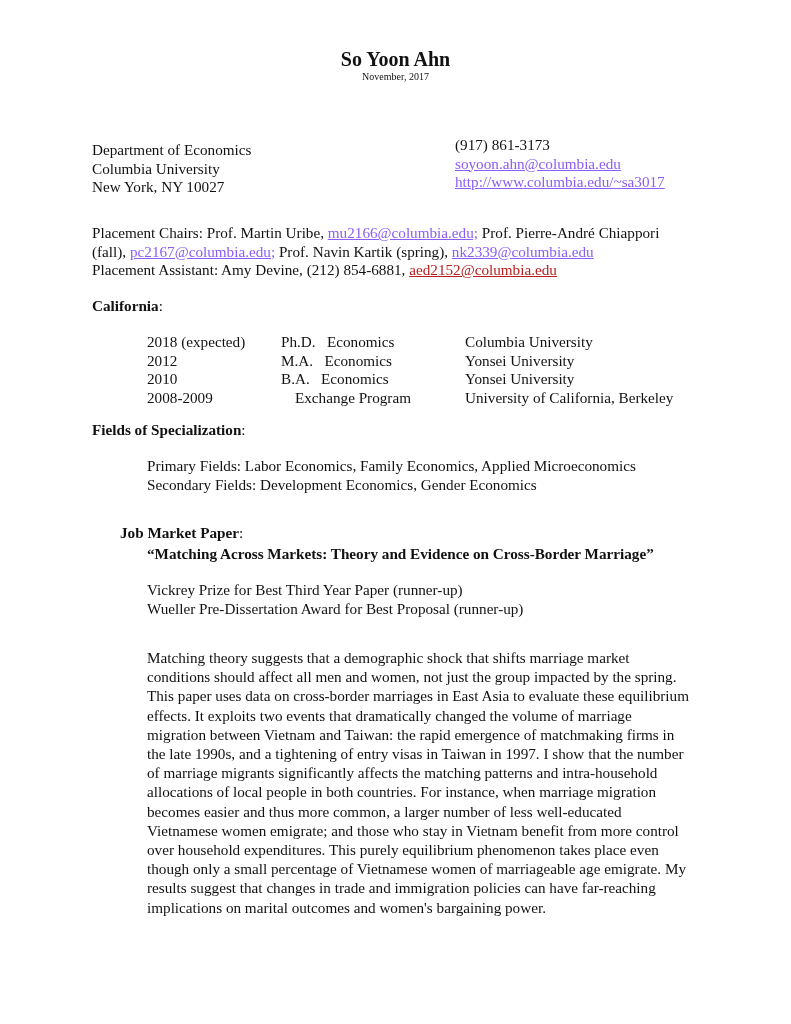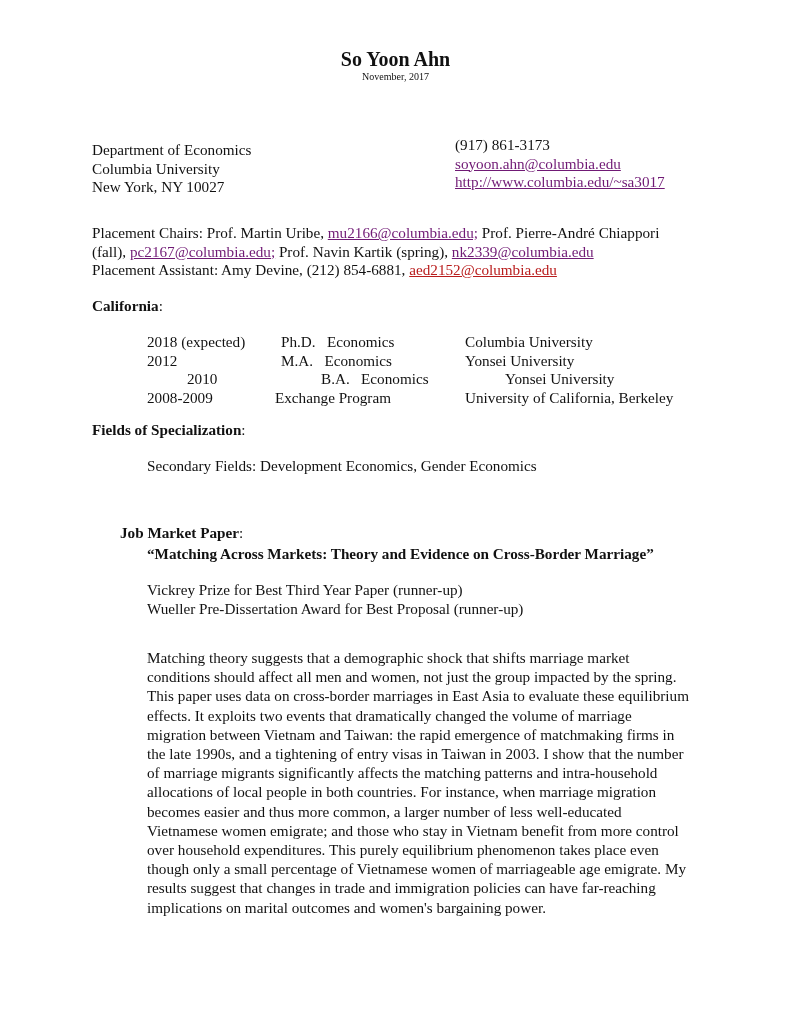--- a/index.html
+++ b/index.html
@@ -2,21 +2,21 @@
 <html><head>
   <meta charset="utf-8">
   <style>
     html, body { margin: 0; padding: 0; background: #ffffff; }
     body { width: 791px; height: 1024px; position: relative; overflow: hidden;
       font-family: "Liberation Serif", "DejaVu Serif", serif; color: #111; font-size: 15.2px; }
     .abs { position: absolute; white-space: nowrap; }
     .name { left: 0; width: 791px; text-align: center; top: 48px; font-size: 20px; font-weight: bold; }
     .date { left: 0; width: 791px; text-align: center; top: 71px; font-size: 10px; }
     .line { line-height: 18.5px; }
-    a { color: #701a75; text-decoration: underline; }
+    a { color: #8b5cf6; text-decoration: underline; }
     a.dark { color: #b91c1c; }
     .bold { font-weight: bold; }
     .col { position: absolute; }
     .para { position: absolute; left: 147px; top: 648px; width: 560px; line-height: 19.2px; white-space: normal; text-align: left; }
     .para span { display: block; white-space: nowrap; }
   </style>
 </head>
 <body>
 
 <div>
@@ -53,51 +53,52 @@
     <div style="position:relative; height:18.5px; width:560px;">
       <span class="col" style="left:0">2018 (expected)</span>
       <span class="col" style="left:134px; white-space:pre">Ph.D.   Economics</span>
       <span class="col" style="left:318px">Columbia University</span>
     </div>
     <div style="position:relative; height:18.5px; width:560px;">
       <span class="col" style="left:0">2012</span>
       <span class="col" style="left:134px; white-space:pre">M.A.   Economics</span>
       <span class="col" style="left:318px">Yonsei University</span>
     </div>
-    <div style="position:relative; height:18.5px; width:560px;margin-left:40px;">
+    <div style="position:relative; height:18.5px; width:560px;">
       <span class="col" style="left:0">2010</span>
       <span class="col" style="left:134px; white-space:pre">B.A.   Economics</span>
       <span class="col" style="left:318px">Yonsei University</span>
     </div>
     <div style="position:relative; height:18.5px; width:560px;text-align:right;">
       <span class="col" style="left:0">2008-2009</span>
-      <span class="col" style="left:128px; white-space:pre">Exchange Program</span>
+      <span class="col" style="left:148px; white-space:pre">Exchange Program</span>
       <span class="col" style="left:318px">University of California, Berkeley</span>
     </div>
   </div>
 
   <div class="abs" style="left:92px; top:421px;"><span class="bold">Fields of Specialization</span>:</div>
   <div class="abs line" style="left:147px; top:457px;">
+    <div>Primary Fields: Labor Economics, Family Economics, Applied Microeconomics</div>
     <div>Secondary Fields: Development Economics, Gender Economics</div>
   </div>
 
   <div class="abs" style="left:92px; top:524px;margin-left:28px;"><span class="bold">Job Market Paper</span>:</div>
   <div class="abs bold" style="left:147px; top:545px;">“Matching Across Markets: Theory and Evidence on Cross-Border Marriage”</div>
   <div class="abs line" style="left:147px; top:581px;">
     <div>Vickrey Prize for Best Third Year Paper (runner-up)</div>
     <div>Wueller Pre-Dissertation Award for Best Proposal (runner-up)</div>
   </div>
 
   <div class="para">
     <span>Matching theory suggests that a demographic shock that shifts marriage market</span>
     <span>conditions should affect all men and women, not just the group impacted by the spring.</span>
     <span>This paper uses data on cross-border marriages in East Asia to evaluate these equilibrium</span>
     <span>effects. It exploits two events that dramatically changed the volume of marriage</span>
     <span>migration between Vietnam and Taiwan: the rapid emergence of matchmaking firms in</span>
-    <span>the late 1990s, and a tightening of entry visas in Taiwan in 2003. I show that the number</span>
+    <span>the late 1990s, and a tightening of entry visas in Taiwan in 1997. I show that the number</span>
     <span>of marriage migrants significantly affects the matching patterns and intra-household</span>
     <span>allocations of local people in both countries. For instance, when marriage migration</span>
     <span>becomes easier and thus more common, a larger number of less well-educated</span>
     <span>Vietnamese women emigrate; and those who stay in Vietnam benefit from more control</span>
     <span>over household expenditures. This purely equilibrium phenomenon takes place even</span>
     <span>though only a small percentage of Vietnamese women of marriageable age emigrate. My</span>
     <span>results suggest that changes in trade and immigration policies can have far-reaching</span>
     <span>implications on marital outcomes and women's bargaining power.</span>
   </div>
 

